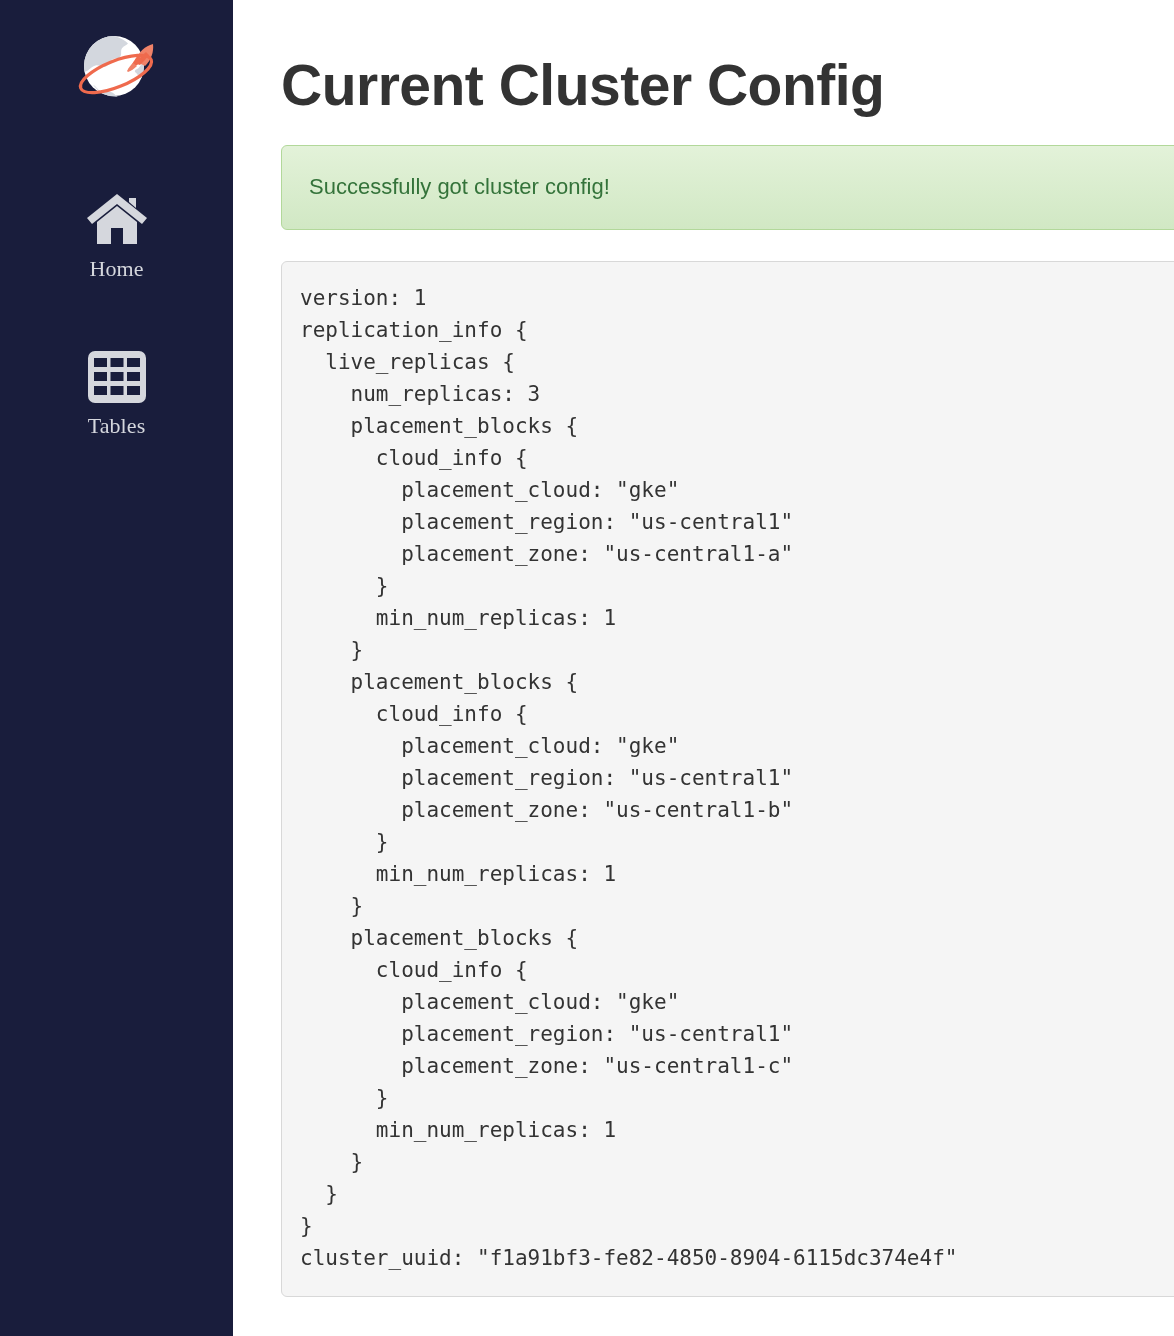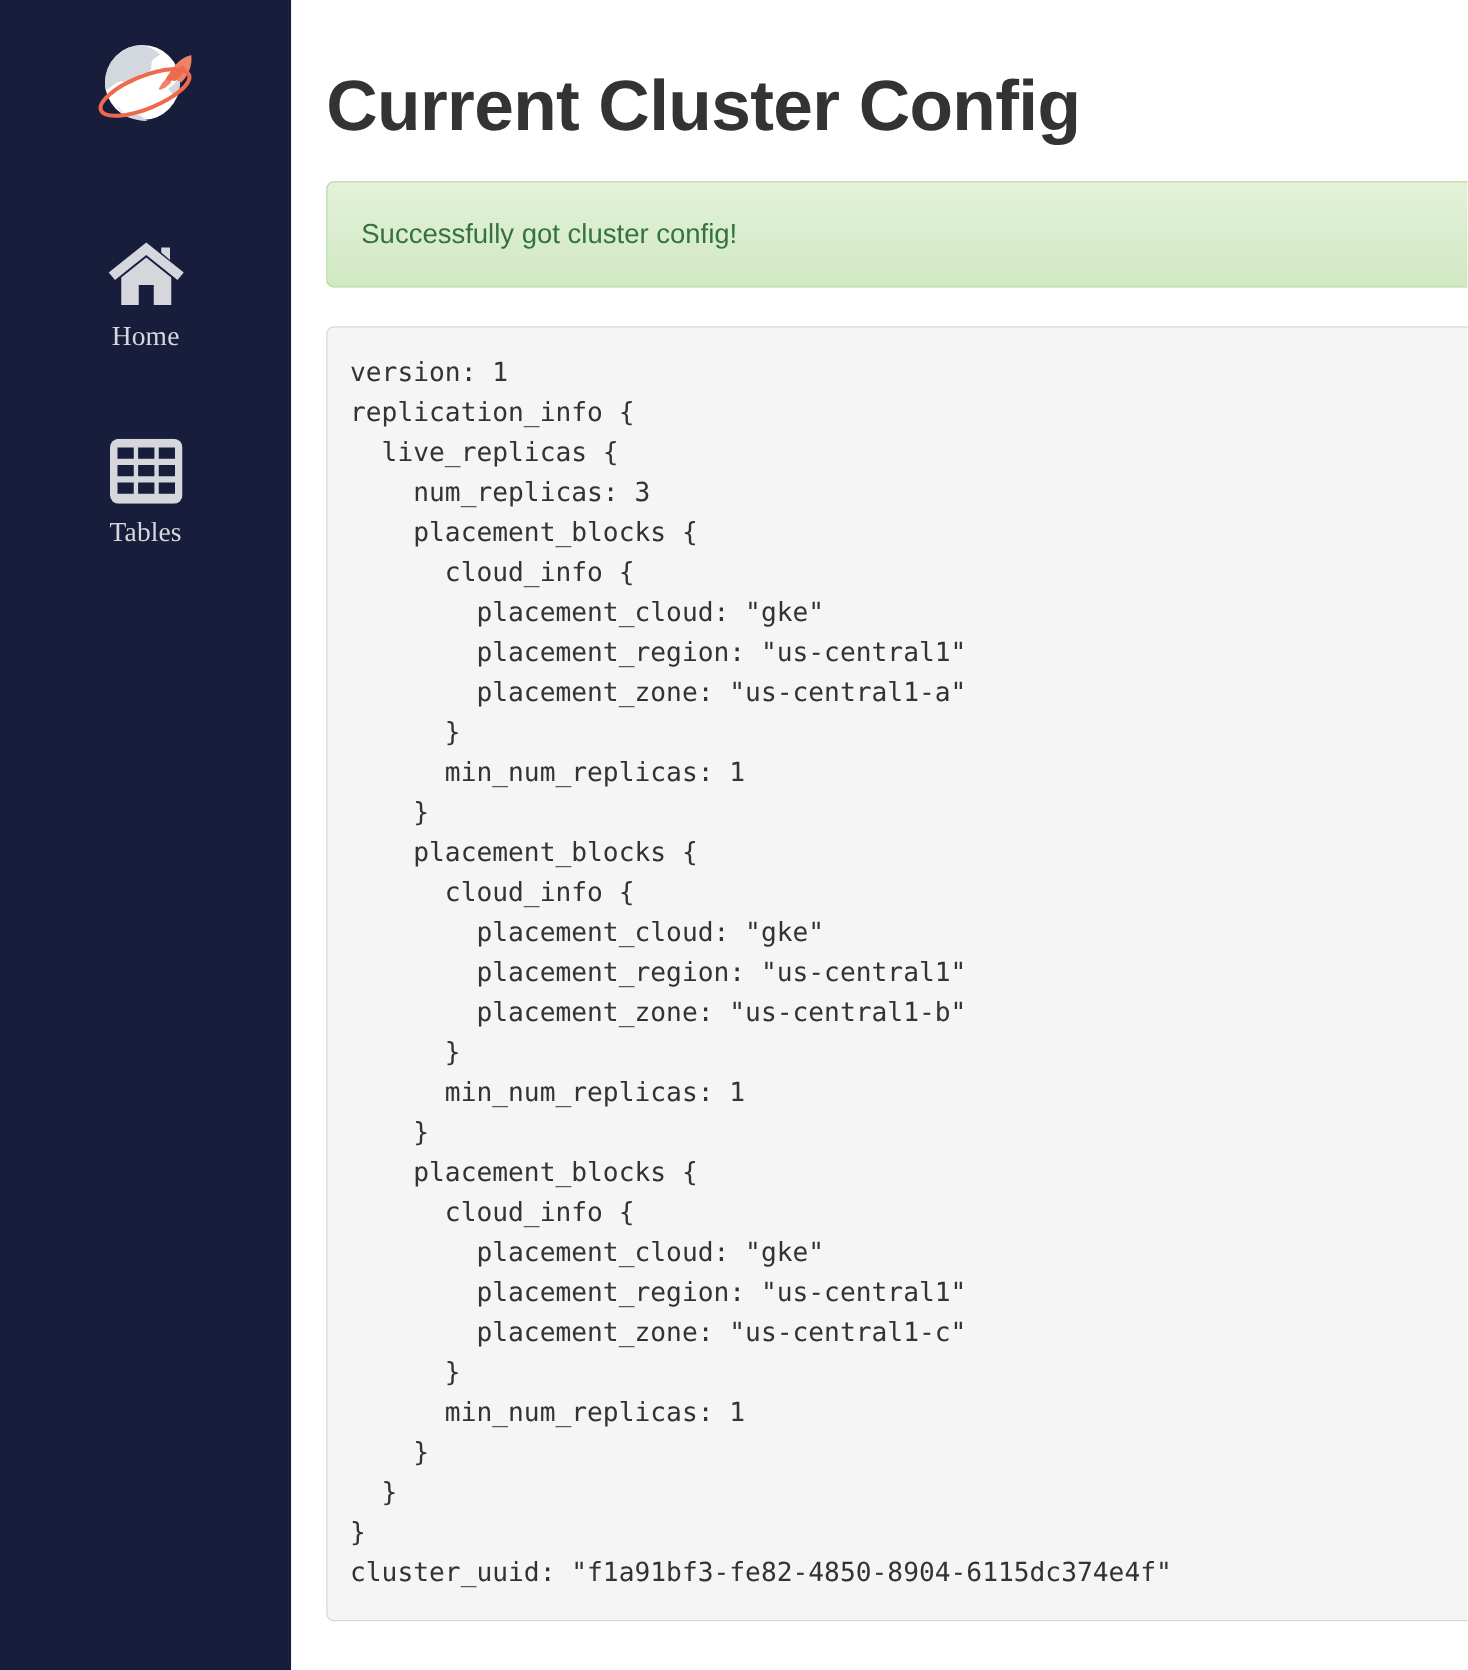--- a/index.html
+++ b/index.html
@@ -61,21 +61,21 @@
     font-size: 22px;
     line-height: 26px;
     letter-spacing: 0.1px;
     white-space: nowrap;
   }
 
   
   .main {
     flex: 1 1 auto;
     min-width: 0;
-    padding-left: 28px;
+    padding-left: 48px;
     padding-top: 52px;
     background: #ffffff;
   }
 
   .page-title {
     font-size: 57px;
     line-height: 66px;
     font-weight: bold;
     color: #333333;
     letter-spacing: -0.5px;

